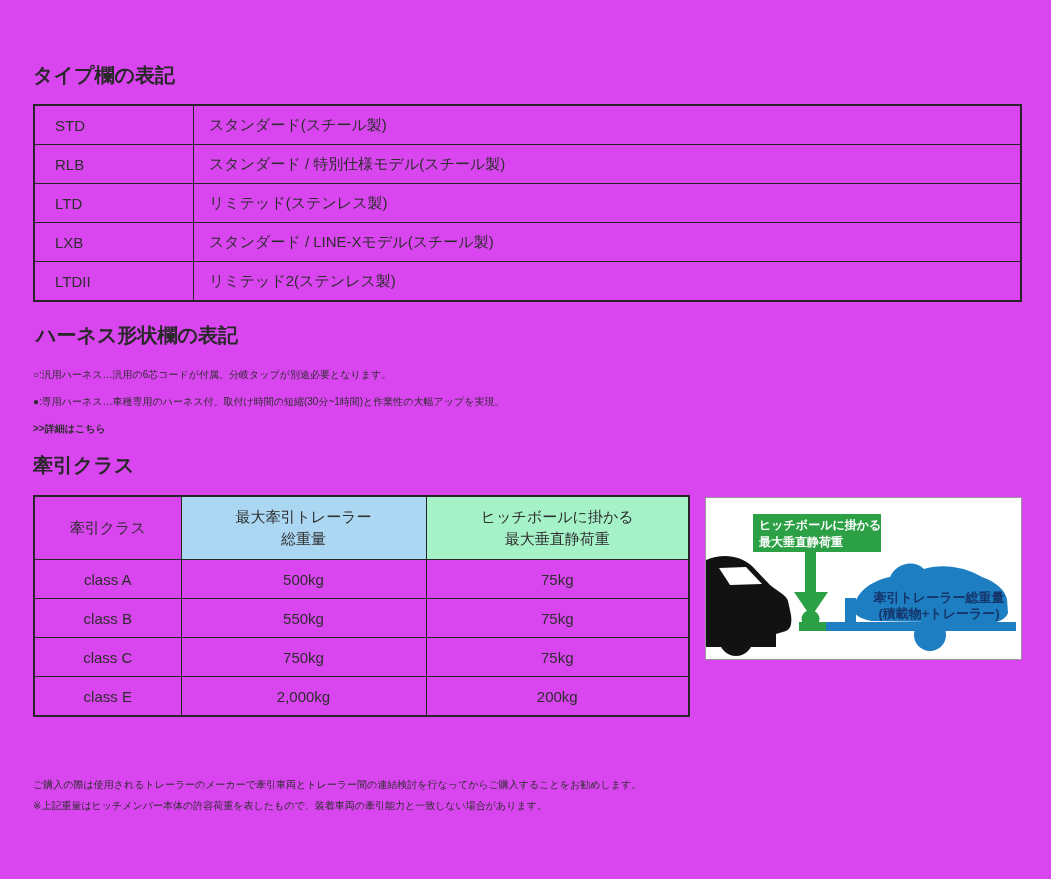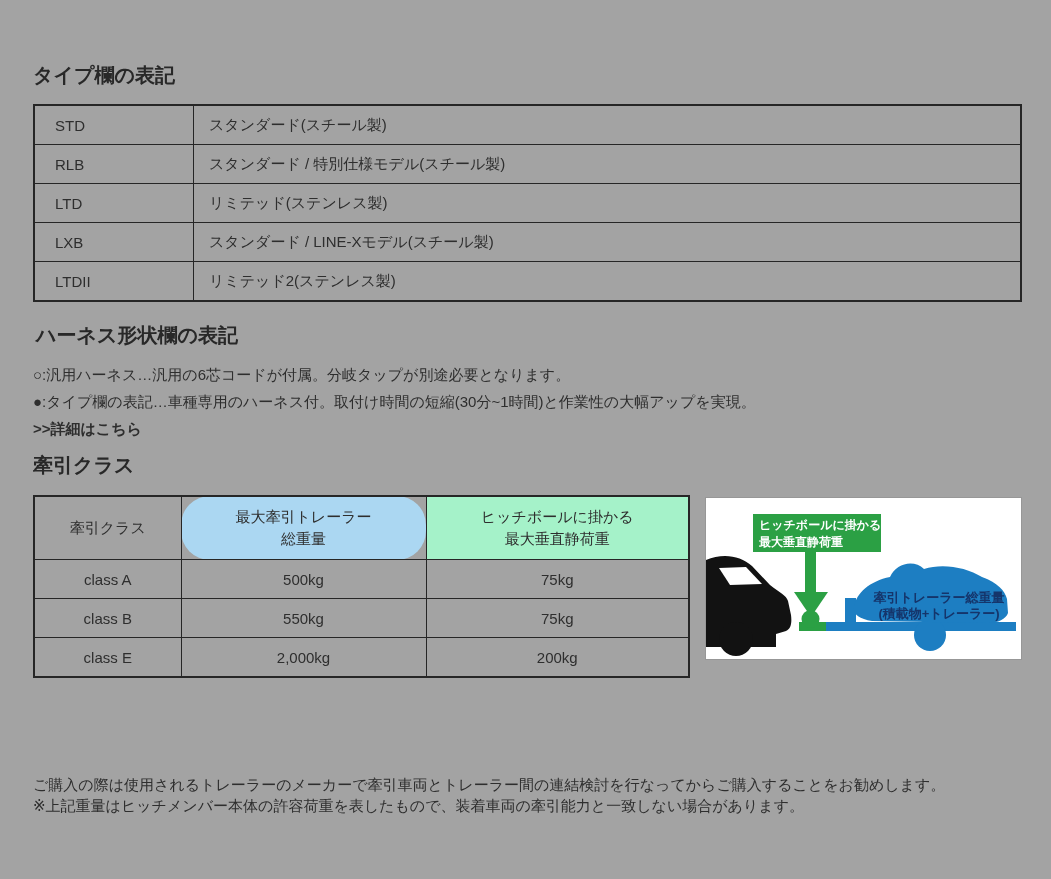--- a/index.html
+++ b/index.html
@@ -1,26 +1,26 @@
 <!DOCTYPE html>
 <html><head>
 <meta charset="utf-8">
 <style>
   html,body { margin:0; padding:0; background:#fff; }
   .page {
-    position:relative; width:1051px; height:879px; background:#a3a3a3;
+    position:relative; width:1051px; height:879px; background:#d946ef;
     font-family:"Liberation Sans","DejaVu Sans",sans-serif; color:#2e2e2e;
     overflow:hidden;
   }
   .heading {
     position:absolute; margin:0; font-size:20px; font-weight:bold;
     color:#282828; line-height:26px; white-space:nowrap;
   }
   .body-line {
-    position:absolute; font-size:15px; color:#2e2e2e; line-height:20px; white-space:nowrap;
+    position:absolute; font-size:10px; color:#2e2e2e; line-height:20px; white-space:nowrap;
   }
   .link-line { cursor:pointer; }
 
   
   table.t1 {
     position:absolute; left:33px; top:104px; width:989px;
     border-collapse:collapse; table-layout:fixed; border:2px solid #262626;
   }
   table.t1 td {
     border:1px solid #262626; height:36px; font-size:15px;
@@ -35,21 +35,21 @@
     border-collapse:collapse; table-layout:fixed; border:2px solid #262626;
   }
   table.t2 td {
     border:1px solid #262626; text-align:center; font-size:15px;
     vertical-align:middle; color:#2e2e2e;
   }
   table.t2 col.c1 { width:147px; }
   table.t2 col.c2 { width:245px; }
   table.t2 col.c3 { width:263px; }
   table.t2 tr.hdr td { height:60px; }
-  table.t2 tr.hdr td.blue { background:#abd7f2;border-radius:29px; }
+  table.t2 tr.hdr td.blue { background:#abd7f2; }
   table.t2 tr.hdr td.green { background:#a5f2c9; }
   table.t2 tr.hdr span { display:block; line-height:22px; }
   table.t2 tr.data td { height:36px; }
 
   
   .illustration {
     position:absolute; left:705px; top:497px; width:317px; height:163px;
     border:1px solid #979797; box-sizing:border-box; background:#ffffff;
   }
   .illustration svg { display:block; }
@@ -83,21 +83,21 @@
         <td class="code">LTDII</td>
         <td class="desc">リミテッド2(ステンレス製)</td>
       </tr>
     </tbody>
   </table>
 
   <h2 class="heading" style="left:36px; top:322px;">ハーネス形状欄の表記</h2>
 
   <div class="body-line" style="left:33px; top:365px;">○:汎用ハーネス…汎用の6芯コードが付属。分岐タップが別途必要となります。</div>
 
-  <div class="body-line" style="left:33px; top:392px;">●:タイプ欄の表記…車種専用のハーネス付。取付け時間の短縮(30分~1時間)と作業性の大幅アップを実現。</div>
+  <div class="body-line" style="left:33px; top:392px;">●:専用ハーネス…車種専用のハーネス付。取付け時間の短縮(30分~1時間)と作業性の大幅アップを実現。</div>
 
   <div class="body-line link-line" style="left:33px; top:419px; font-weight:bold;">&gt;&gt;詳細はこちら</div>
 
   <h2 class="heading" style="left:33px; top:452px;">牽引クラス</h2>
 
   <table class="t2">
     <colgroup>
         <col class="c1">
         <col class="c2">
         <col class="c3">
@@ -115,20 +115,25 @@
         </td>
       </tr>
       <tr class="data">
         <td>class A</td>
         <td>500kg</td>
         <td>75kg</td>
       </tr>
       <tr class="data">
         <td>class B</td>
         <td>550kg</td>
+        <td>75kg</td>
+      </tr>
+      <tr class="data">
+        <td>class C</td>
+        <td>750kg</td>
         <td>75kg</td>
       </tr>
       <tr class="data">
         <td>class E</td>
         <td>2,000kg</td>
         <td>200kg</td>
       </tr>
     </tbody>
   </table>
 

